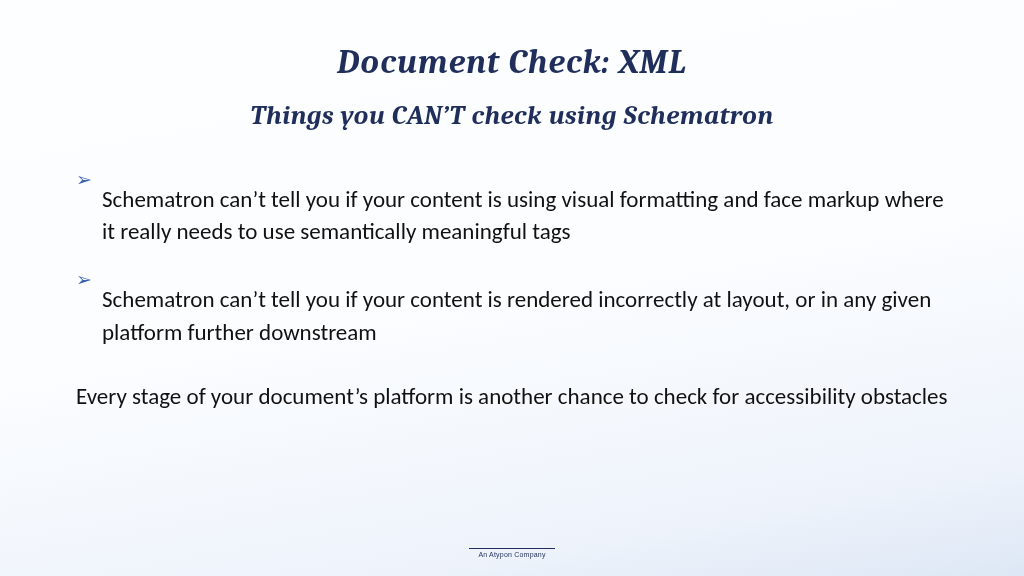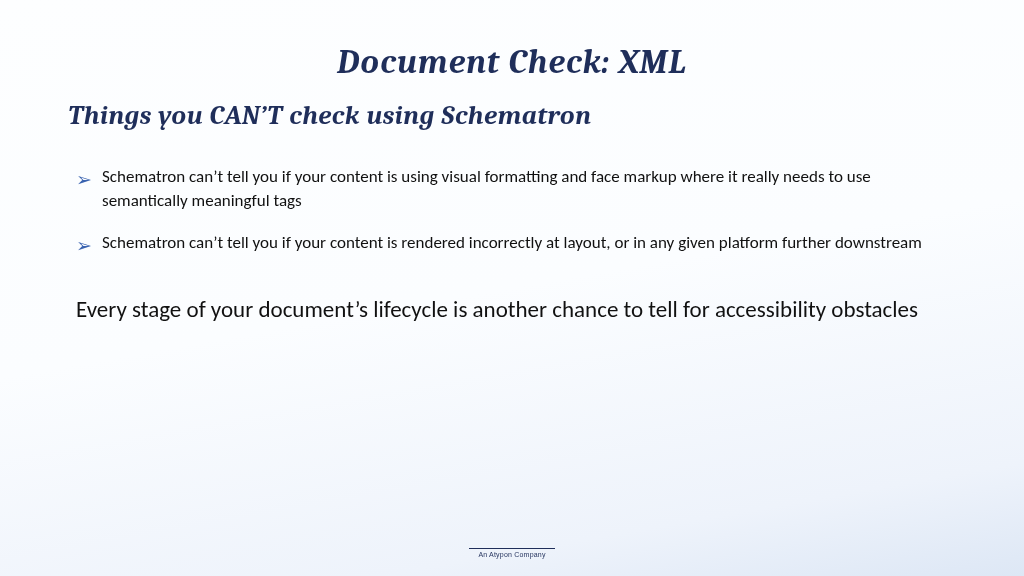--- a/index.html
+++ b/index.html
@@ -20,20 +20,21 @@
     text-align: center;
     color: #1f2e5a;
     font-family: Cambria, Georgia, serif;
     font-style: italic;
     font-weight: 600;
     font-size: 34px;
     letter-spacing: 1px;
     margin-bottom: 18px;
   }
   .subtitle {
+    text-align: center;
     color: #1f2e5a;
     font-family: Cambria, Georgia, serif;
     font-style: italic;
     font-weight: 600;
     font-size: 27px;
     letter-spacing: 0.5px;
     margin-bottom: 34px;
   }
   .content {
     padding: 0 8px;
@@ -46,23 +47,24 @@
   .chevron {
     flex: 0 0 auto;
     width: 26px;
     color: #3a63b0;
     font-size: 19px;
     line-height: 30px;
     font-style: normal;
   }
   .bullet-text {
     font-family: 'Calibri', 'Segoe UI', Arial, sans-serif;
-    font-size: 17px;
+    font-size: 23px;
     line-height: 1.4;
     color: #111;
+    margin-top: 18px;
   }
   .closing {
     font-family: 'Calibri', 'Segoe UI', Arial, sans-serif;
     font-size: 23px;
     line-height: 1.45;
     color: #111;
     margin-top: 14px;
     padding: 0 8px;
   }
   .footer-logo {
@@ -112,20 +114,20 @@
       <span class="bullet-text">Schematron can’t tell you if your content is using visual formatting and face markup where it really needs to use semantically meaningful tags</span>
     </div>
 
     <div class="bullet-item">
       <span class="chevron">➢</span>
       <span class="bullet-text">Schematron can’t tell you if your content is rendered incorrectly at layout, or in any given platform further downstream</span>
     </div>
 
   </div>
 
-  <p class="closing">Every stage of your document’s lifecycle is another chance to tell for accessibility obstacles</p>
+  <p class="closing">Every stage of your document’s platform is another chance to check for accessibility obstacles</p>
 
 </div>
 
 <div class="footer-logo">
   <div class="logo-line"></div>
   <div class="logo-sub">An Atypon Company</div>
 </div>
 
 </body></html>

